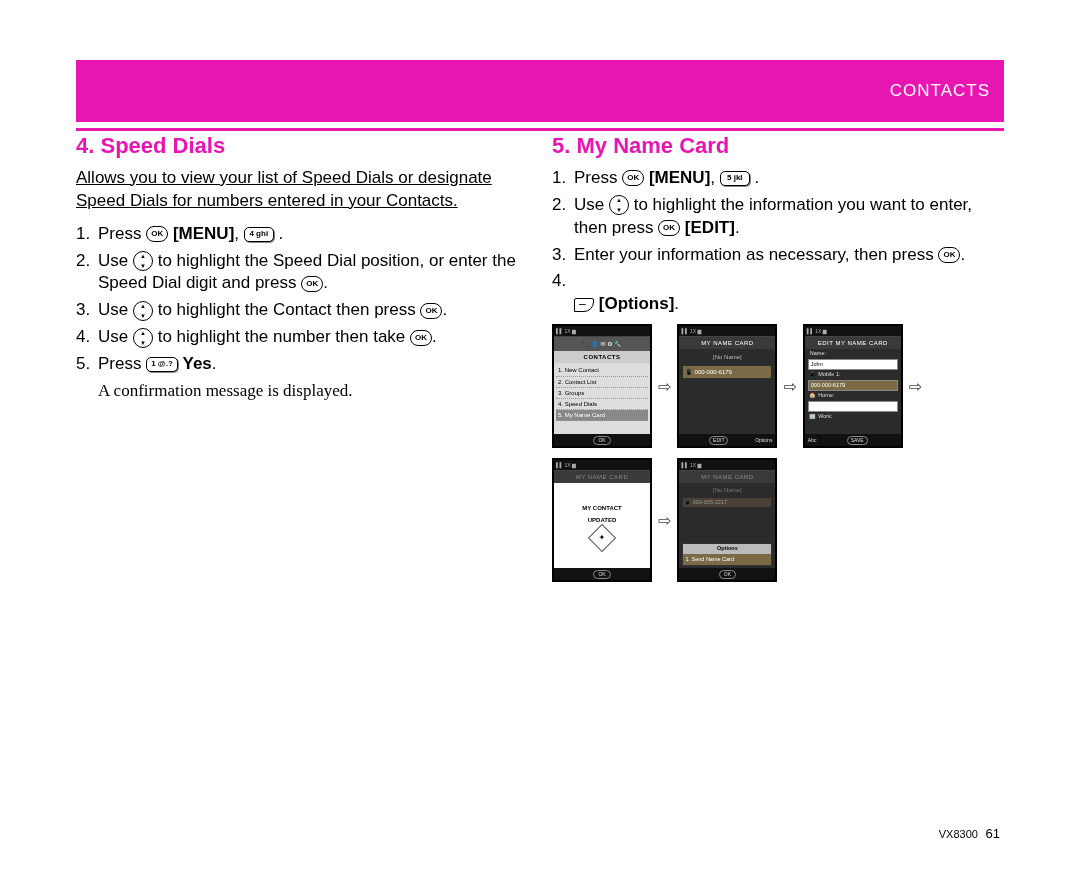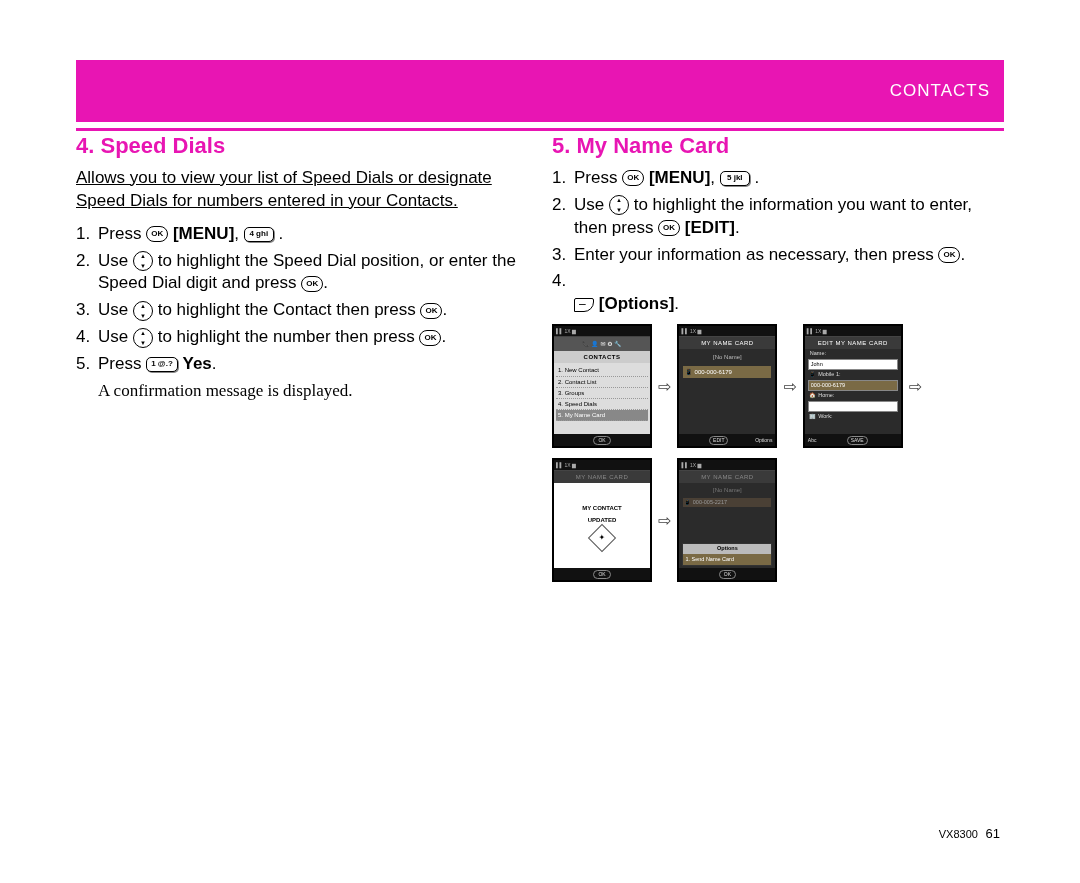--- a/index.html
+++ b/index.html
@@ -310,21 +310,21 @@
           <span> to highlight the Contact then press </span>
           <span class="ok-icon">OK</span><span>.</span>
         </div>
       </div>
 
       <div class="step">
         <div class="step-num">4.</div>
         <div class="step-text">
           <span>Use </span>
           <span class="nav-icon"></span>
-          <span> to highlight the number then press </span>
+          <span> to highlight the number then take </span>
           <span class="ok-icon">OK</span><span>.</span>
         </div>
       </div>
 
       <div class="step">
         <div class="step-num">5.</div>
         <div class="step-text">
           <span>Press </span>
           <span class="key">1 @.?</span>
           <strong> Yes</strong><span>.</span>

